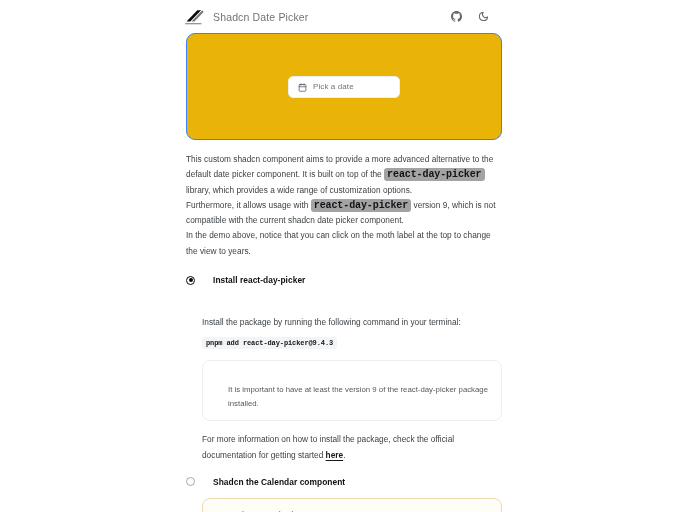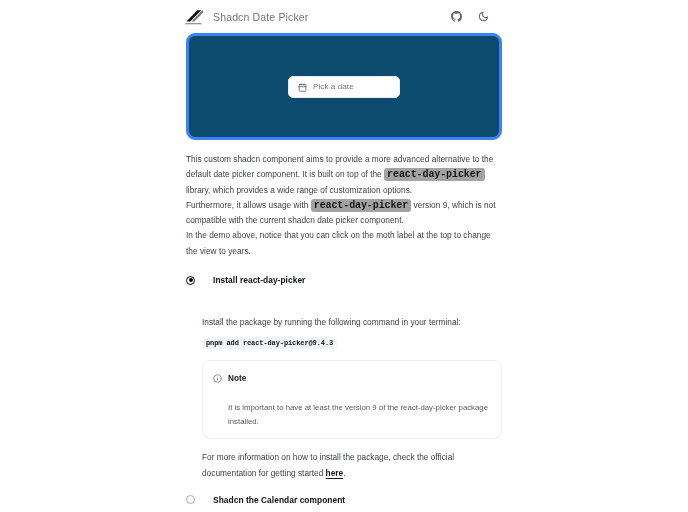--- a/index.html
+++ b/index.html
@@ -36,23 +36,23 @@
 
   
   .content {
     position: absolute; left: 186px; top: 33px;
     width: 316px;
   }
 
   
   .demo-card {
     width: 316px; height: 107px;
-    border: 3px solid #3b82f6;
+    border: 1px solid #3b82f6;
     border-radius: 9px;
-    background: #0c4a6e;
+    background: #eab308;
     display: flex; align-items: center; justify-content: center;
   }
   .date-trigger {
     width: 112px; height: 22px;
     border: 1px solid #eceef0;
     border-radius: 5px;
     background: #ffffff;
     display: flex; align-items: center; gap: 6px;
     padding: 0 9px;
     cursor: pointer;
@@ -192,30 +192,20 @@
       <div class="step">
         <div class="step-head">
           <span class="radio on"></span>
           <span class="step-label">Install react-day-picker</span>
         </div>
         <div class="step-body">
           <p>Install the package by running the following command in your terminal:</p>
           <code class="cmd">pnpm add react-day-picker@9.4.3</code>
 
           <div class="callout">
-            <div class="callout-head">
-              <span>
-                <svg viewBox="0 0 24 24" fill="none" stroke="#6b7075" stroke-width="2" stroke-linecap="round">
-                  <circle cx="12" cy="12" r="10"></circle>
-                  <line x1="12" y1="16" x2="12" y2="12"></line>
-                  <line x1="12" y1="8" x2="12.01" y2="8"></line>
-                </svg>
-              </span>
-              <span class="callout-title">Note</span>
-            </div>
             <div class="callout-text">It is important to have at least the version 9 of the react-day-picker package installed.</div>
           </div>
 
           <p style="margin-top:11px"><span>For more information on how to install the package, check the official documentation for getting started </span><a class="link">here</a><span>.</span></p>
         </div>
       </div>
 
       <div class="step">
         <div class="step-head">
           <span class="radio"></span>

